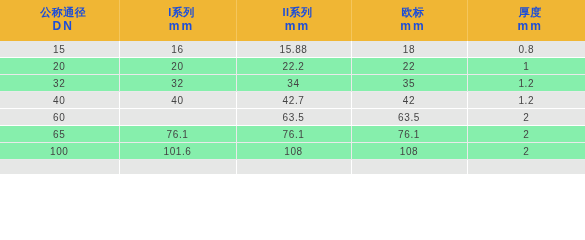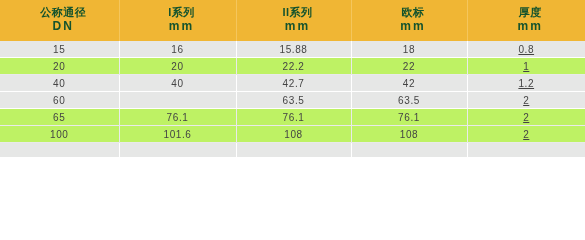--- a/index.html
+++ b/index.html
@@ -23,21 +23,21 @@
   
   .col-dn   { width: 119px; }
   .col-i    { width: 117px; }
   .col-ii   { width: 115px; }
   .col-eu   { width: 116px; }
   .col-th   { width: 118px; }
 
   
   .spec-table thead th {
     background: #f0b634;
-    color: #14532d;
+    color: #1d4ed8;
     height: 36px;
     padding: 2px 0 3px 8px;
     vertical-align: middle;
     text-align: center;
     border-right: 1px solid #f5c65c;
     font-weight: bold;
     line-height: 1.18;
   }
   .spec-table thead th:last-child { border-right: none; }
 
@@ -59,24 +59,24 @@
     height: 16px;
     padding: 0;
     text-align: center;
     vertical-align: middle;
     font-size: 10px;
     color: #444444;
     border-right: 1px solid #ffffff;
     border-bottom: 1px solid #ffffff;
     letter-spacing: 0.6px;
   }
-  .spec-table tbody td:last-child { border-right: none; text-decoration: underline; }
+  .spec-table tbody td:last-child { border-right: none; }
 
   tbody tr.row-odd  td { background: #e6e7e6; }
-  tbody tr.row-even td { background: #bef264; border-right-color: #e9eaea; }
+  tbody tr.row-even td { background: #86efac; border-right-color: #e9eaea; }
   tbody tr.row-even td:last-child { border-right: none; }
   tbody tr.row-even td { border-bottom: 1px solid #e9eaea; }
 
   tbody tr.row-filler td {
     background: #e6e7e6;
     height: 14px;
     border-bottom: none;
   }
 </style>
 </head>
@@ -124,20 +124,27 @@
         <td>18</td>
         <td>0.8</td>
       </tr>
       <tr class="row-even">
         <td>20</td>
         <td>20</td>
         <td>22.2</td>
         <td>22</td>
         <td>1</td>
       </tr>
+      <tr class="row-even">
+        <td>32</td>
+        <td>32</td>
+        <td>34</td>
+        <td>35</td>
+        <td>1.2</td>
+      </tr>
       <tr class="row-odd">
         <td>40</td>
         <td>40</td>
         <td>42.7</td>
         <td>42</td>
         <td>1.2</td>
       </tr>
       <tr class="row-odd">
         <td>60</td>
         <td></td>

